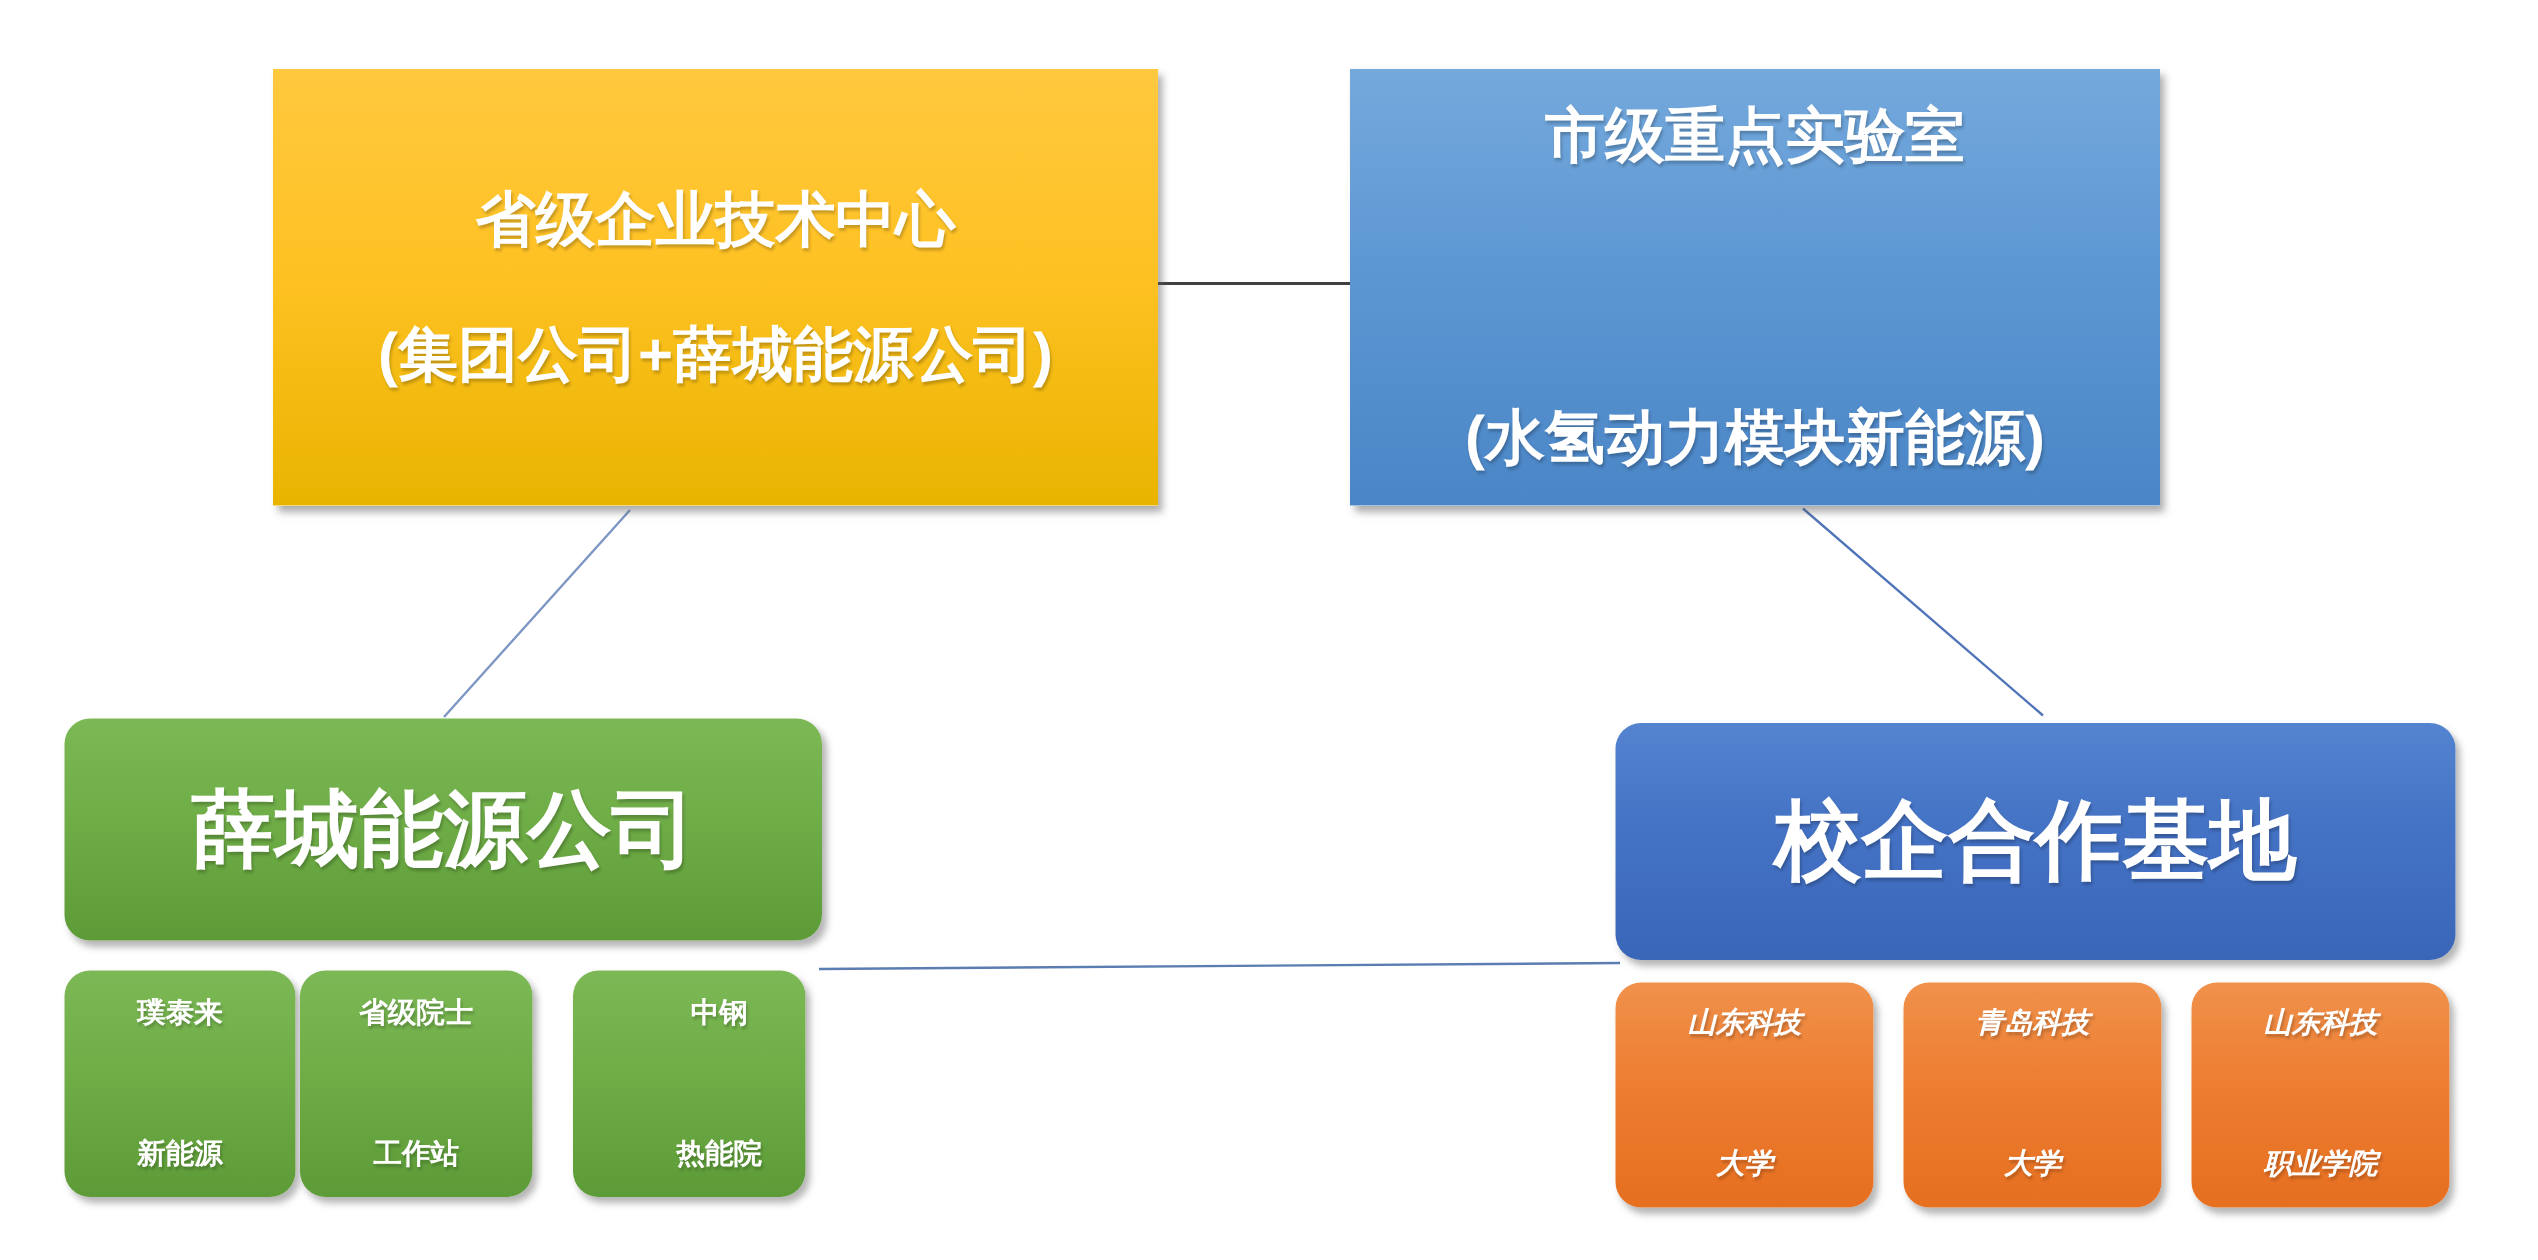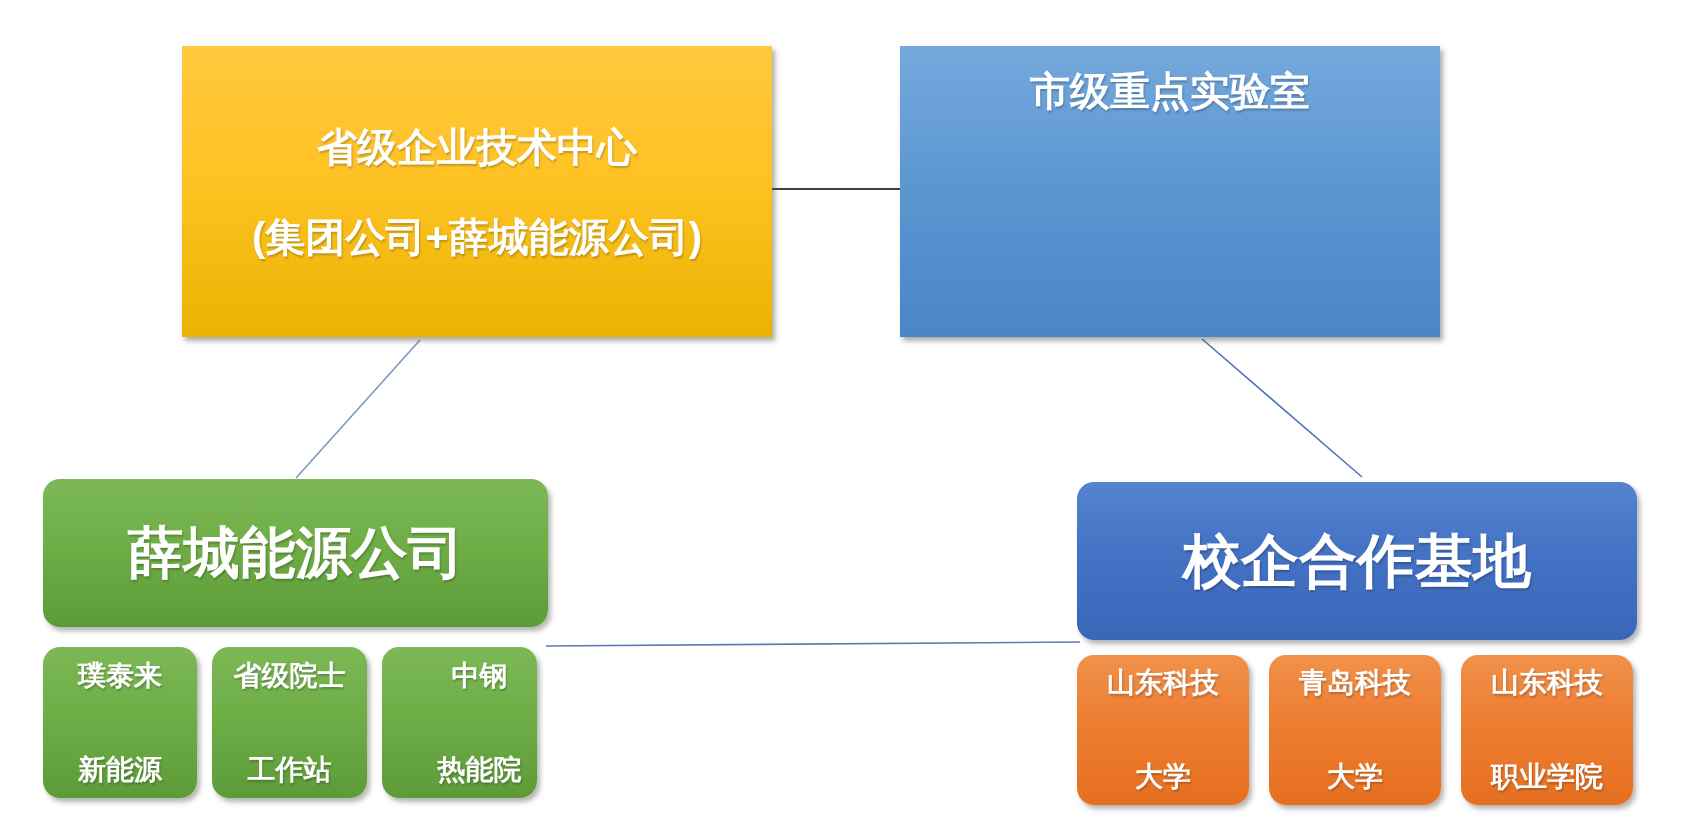--- a/index.html
+++ b/index.html
@@ -8,32 +8,32 @@
   .connectors{position:absolute;left:0;top:0;width:1692px;height:840px;}
   .node{position:absolute;display:flex;flex-direction:column;align-items:center;justify-content:center;
         text-align:center;color:#ffffff;font-weight:bold;
         text-shadow:1px 2px 2px rgba(0,0,0,0.22);box-sizing:border-box;}
   .rect-node{box-shadow:3px 4px 5px rgba(90,90,90,0.5);}
   .round-node{border-radius:17px;box-shadow:3px 4px 5px rgba(120,120,120,0.55);}
   .node-yellow{background:linear-gradient(to bottom,#ffc83e 0%,#ffc224 45%,#e9b400 100%);}
   .node-blue{background:linear-gradient(to bottom,#74a9dc 0%,#5d97d3 45%,#4a85c6 100%);}
   .node-green{background:linear-gradient(to bottom,#7cb956 0%,#6fad47 45%,#5c9b37 100%);}
   .node-darkblue{background:linear-gradient(to bottom,#5484d0 0%,#4472c4 45%,#3a66b8 100%);}
-  .node-orange{background:linear-gradient(to bottom,#f0914b 0%,#ed7d31 45%,#e66f20 100%);}
+  .node-orange{background:linear-gradient(to bottom,#f0914b 0%,#ed7d31 45%,#e66f20 100%);font-style:italic;}
   .top-box{font-size:40px;line-height:90px;}
   .big-label-green{font-size:56px;line-height:60px;}
   .big-label-blue{font-size:58px;line-height:62px;}
-  .small-box{font-size:28px;line-height:72px;gap:22px;}
+  .small-box{font-size:19px;line-height:72px;gap:22px;}
   
   .pos-tech-center{left:182px;top:46px;width:590px;height:291px;}
   .pos-key-lab{left:900px;top:46px;width:540px;height:291px;justify-content:space-between;}
   .pos-rd-platform{left:43px;top:479px;width:505px;height:148px;}
   .pos-coop-base{left:1077px;top:482px;width:560px;height:158px;align-items:center;}
   .pos-partner-0{left:43px;top:647px;width:154px;height:151px;}
-  .pos-partner-1{left:212px;top:647px;width:155px;height:151px;}
+  .pos-partner-1{left:200px;top:647px;width:155px;height:151px;}
   .pos-partner-2{left:382px;top:647px;width:155px;height:151px;padding-left:40px;}
   .pos-univ-0{left:1077px;top:655px;width:172px;height:150px;}
   .pos-univ-1{left:1269px;top:655px;width:172px;height:150px;}
   .pos-univ-2{left:1461px;top:655px;width:172px;height:150px;}
   .tline{display:block;}
 </style>
 </head>
 <body>
 
 <div class="canvas">
@@ -45,20 +45,21 @@
     <line x1="546" y1="646" x2="1080" y2="642" stroke="#5B7DB1" stroke-width="1.6"></line>
   </svg>
 
   <div class="node rect-node node-yellow top-box pos-tech-center">
     <span class="tline">省级企业技术中心</span>
     <span class="tline">(集团公司+薛城能源公司)</span>
   </div>
 
   <div class="node rect-node node-blue top-box pos-key-lab">
     <span class="tline">市级重点实验室</span>
+    <span class="tline">(水氢动力模块新能源)</span>
   </div>
 
   <div class="node round-node node-green big-label-green pos-rd-platform">
     <span class="tline">薛城能源公司</span>
   </div>
 
   <div class="node round-node node-darkblue big-label-blue pos-coop-base">
     <span class="tline">校企合作基地</span>
   </div>
 

